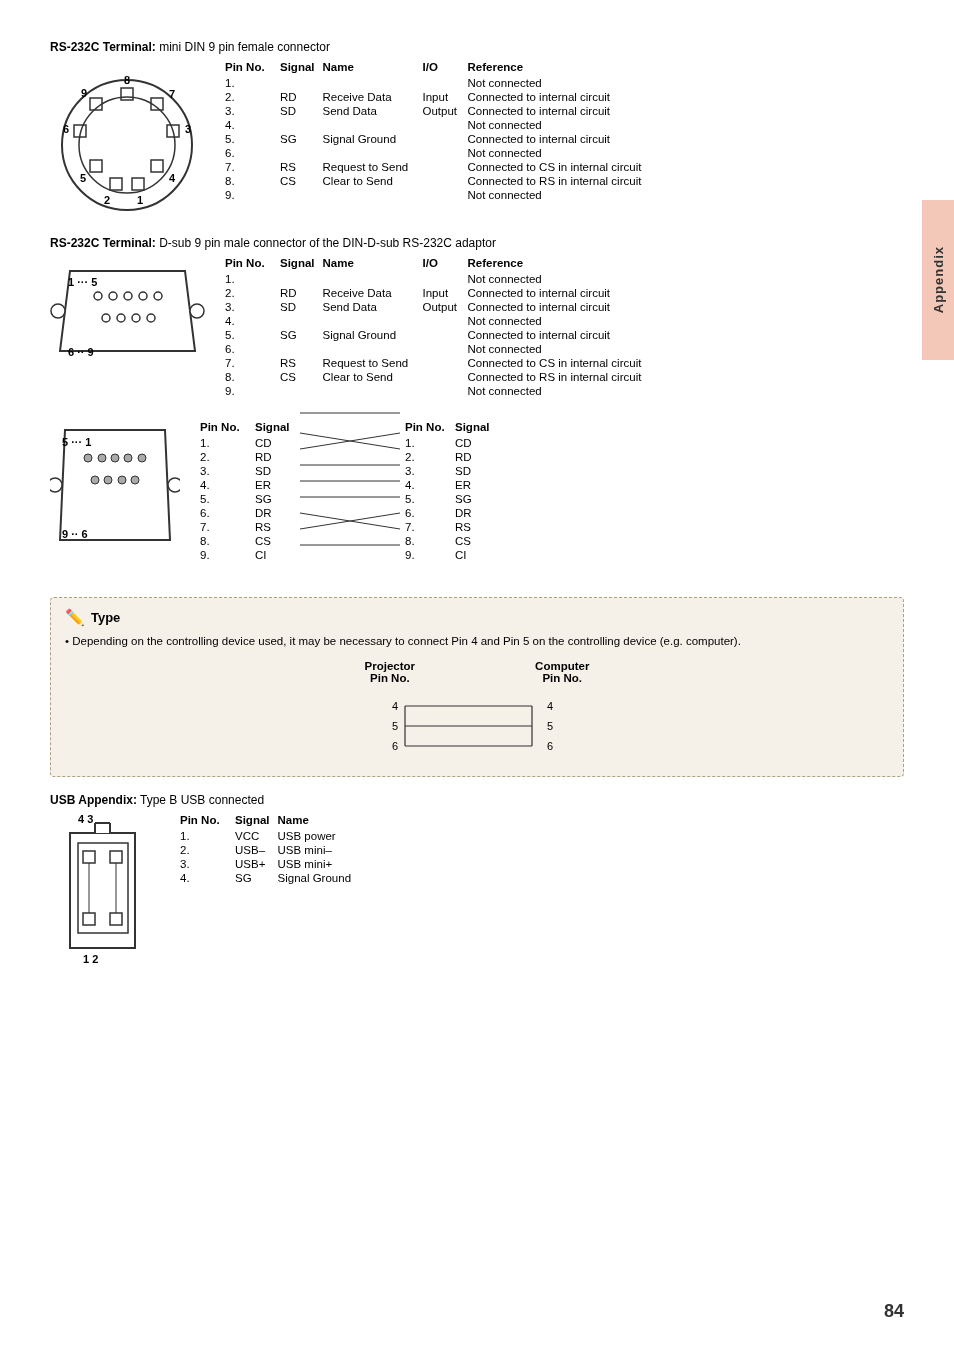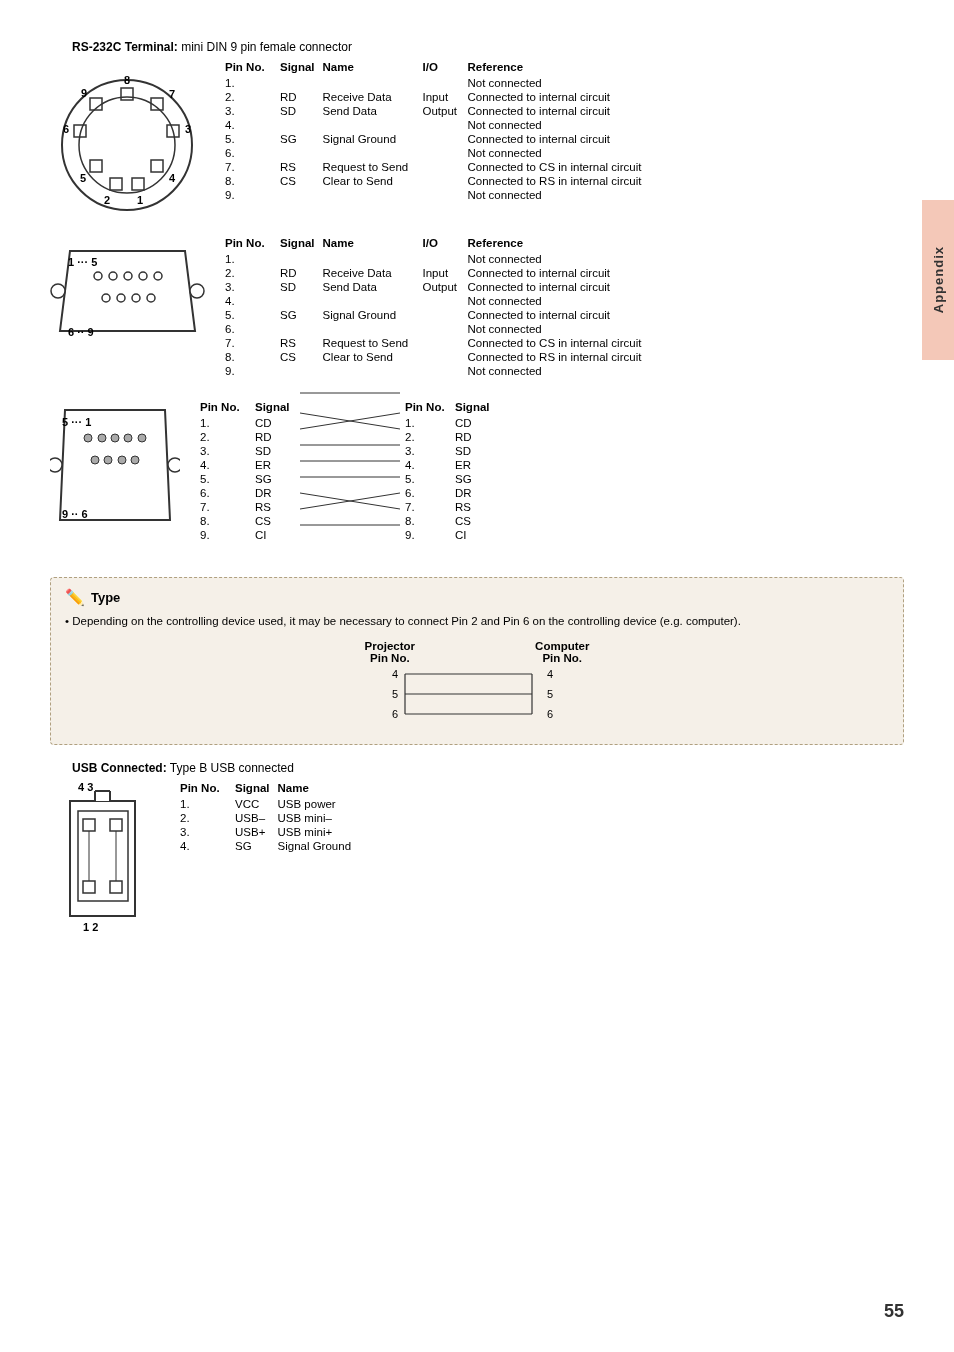--- a/index.html
+++ b/index.html
@@ -49,21 +49,20 @@
       font-size: 18px;
       font-weight: bold;
       color: #333;
     }
 
     
     .section-heading {
       font-weight: bold;
       font-size: 12px;
       margin-bottom: 6px;
-      margin-left: 22px;
     }
     .section-heading span.normal {
       font-weight: normal;
     }
 
     
     .pin-table {
       border-collapse: collapse;
       margin-bottom: 4px;
     }
@@ -127,21 +126,21 @@
     .proj-comp-diagram {
       display: flex;
       flex-direction: column;
       align-items: center;
       margin: 10px 0;
       font-size: 11.5px;
     }
     .proj-comp-header {
       display: flex;
       gap: 120px;
-      margin-bottom: 0;
+      margin-bottom: 12px;
     }
     .proj-comp-header div {
       font-weight: bold;
       text-align: center;
     }
 
     
     .usb-section {
       margin-top: 10px;
     }
@@ -272,20 +271,23 @@
     <td></td>
     <td>Not connected</td>
   </tr>
             </tbody>
         </table>
       </div>
     </div>
   </div>
 
   <div class="section-block">
+    <div class="section-heading">
+      <span>RS-232C Terminal:</span><span class="normal"> D-sub 9 pin male connector of the DIN-D-sub RS-232C adaptor</span>
+    </div>
     <div class="connector-row">
 
       <div class="connector-diagram">
         <svg width="155" height="110" viewBox="0 0 155 110">
 
           <path d="M20,15 L135,15 L145,95 L10,95 Z" fill="white" stroke="#333" stroke-width="2"></path>
 
           <text x="18" y="30" font-size="11" font-weight="bold">1 ··· 5</text>
           <text x="18" y="100" font-size="11" font-weight="bold">6 ·· 9</text>
 
@@ -518,21 +520,21 @@
       </div>
     </div>
   </div>
 
   <div class="note-box">
     <div class="note-title">
       <span class="note-icon">✏️</span>
       <span>Type</span>
     </div>
     <div class="note-text">
-      <span>• Depending on the controlling device used, it may be necessary to connect Pin 2 and Pin 6 on the controlling device (e.g. computer).</span>
+      <span>• Depending on the controlling device used, it may be necessary to connect Pin 4 and Pin 5 on the controlling device (e.g. computer).</span>
     </div>
 
     <div class="proj-comp-diagram">
       <div class="proj-comp-header">
         <div>Projector<br>Pin No.</div>
         <div>Computer<br>Pin No.</div>
       </div>
       <div style="position:relative; width:280px; height:60px;">
         <svg width="280" height="60" viewBox="0 0 280 60">
 
@@ -551,21 +553,21 @@
           <text x="210" y="54" text-anchor="start" font-size="11">6</text>
 
           <line x1="68" y1="10" x2="68" y2="50" stroke="#333" stroke-width="1.2"></line>
         </svg>
       </div>
     </div>
   </div>
 
   <div class="usb-section">
     <div class="section-heading">
-      <span>USB Connected:</span><span class="normal"> Type B USB connected</span>
+      <span>USB Appendix:</span><span class="normal"> Type B USB connected</span>
     </div>
     <div class="connector-row">
 
       <div class="connector-diagram">
         <svg width="110" height="160" viewBox="0 0 110 160">
 
           <rect x="20" y="20" width="65" height="115" fill="white" stroke="#333" stroke-width="2"></rect>
 
           <polygon points="20,20 45,20 45,10 60,10 60,20 85,20 85,20 20,20" fill="white" stroke="none"></polygon>
           <line x1="20" y1="20" x2="45" y2="20" stroke="#333" stroke-width="2"></line>
@@ -620,15 +622,15 @@
     <td>4.</td>
     <td>SG</td>
     <td>Signal Ground</td>
   </tr>
             </tbody>
         </table>
       </div>
     </div>
   </div>
 
-  <div class="page-number">55</div>
+  <div class="page-number">84</div>
 
 </div>
 
 </body></html>

